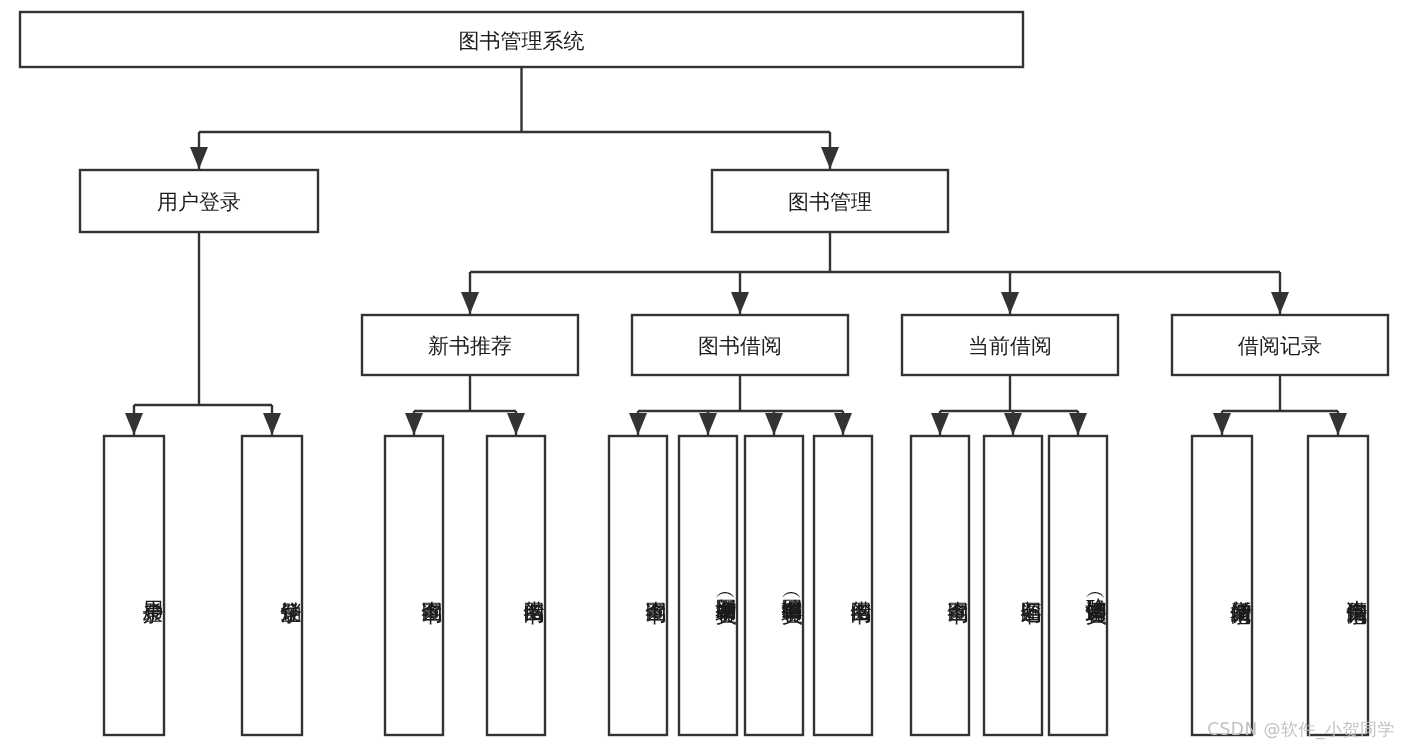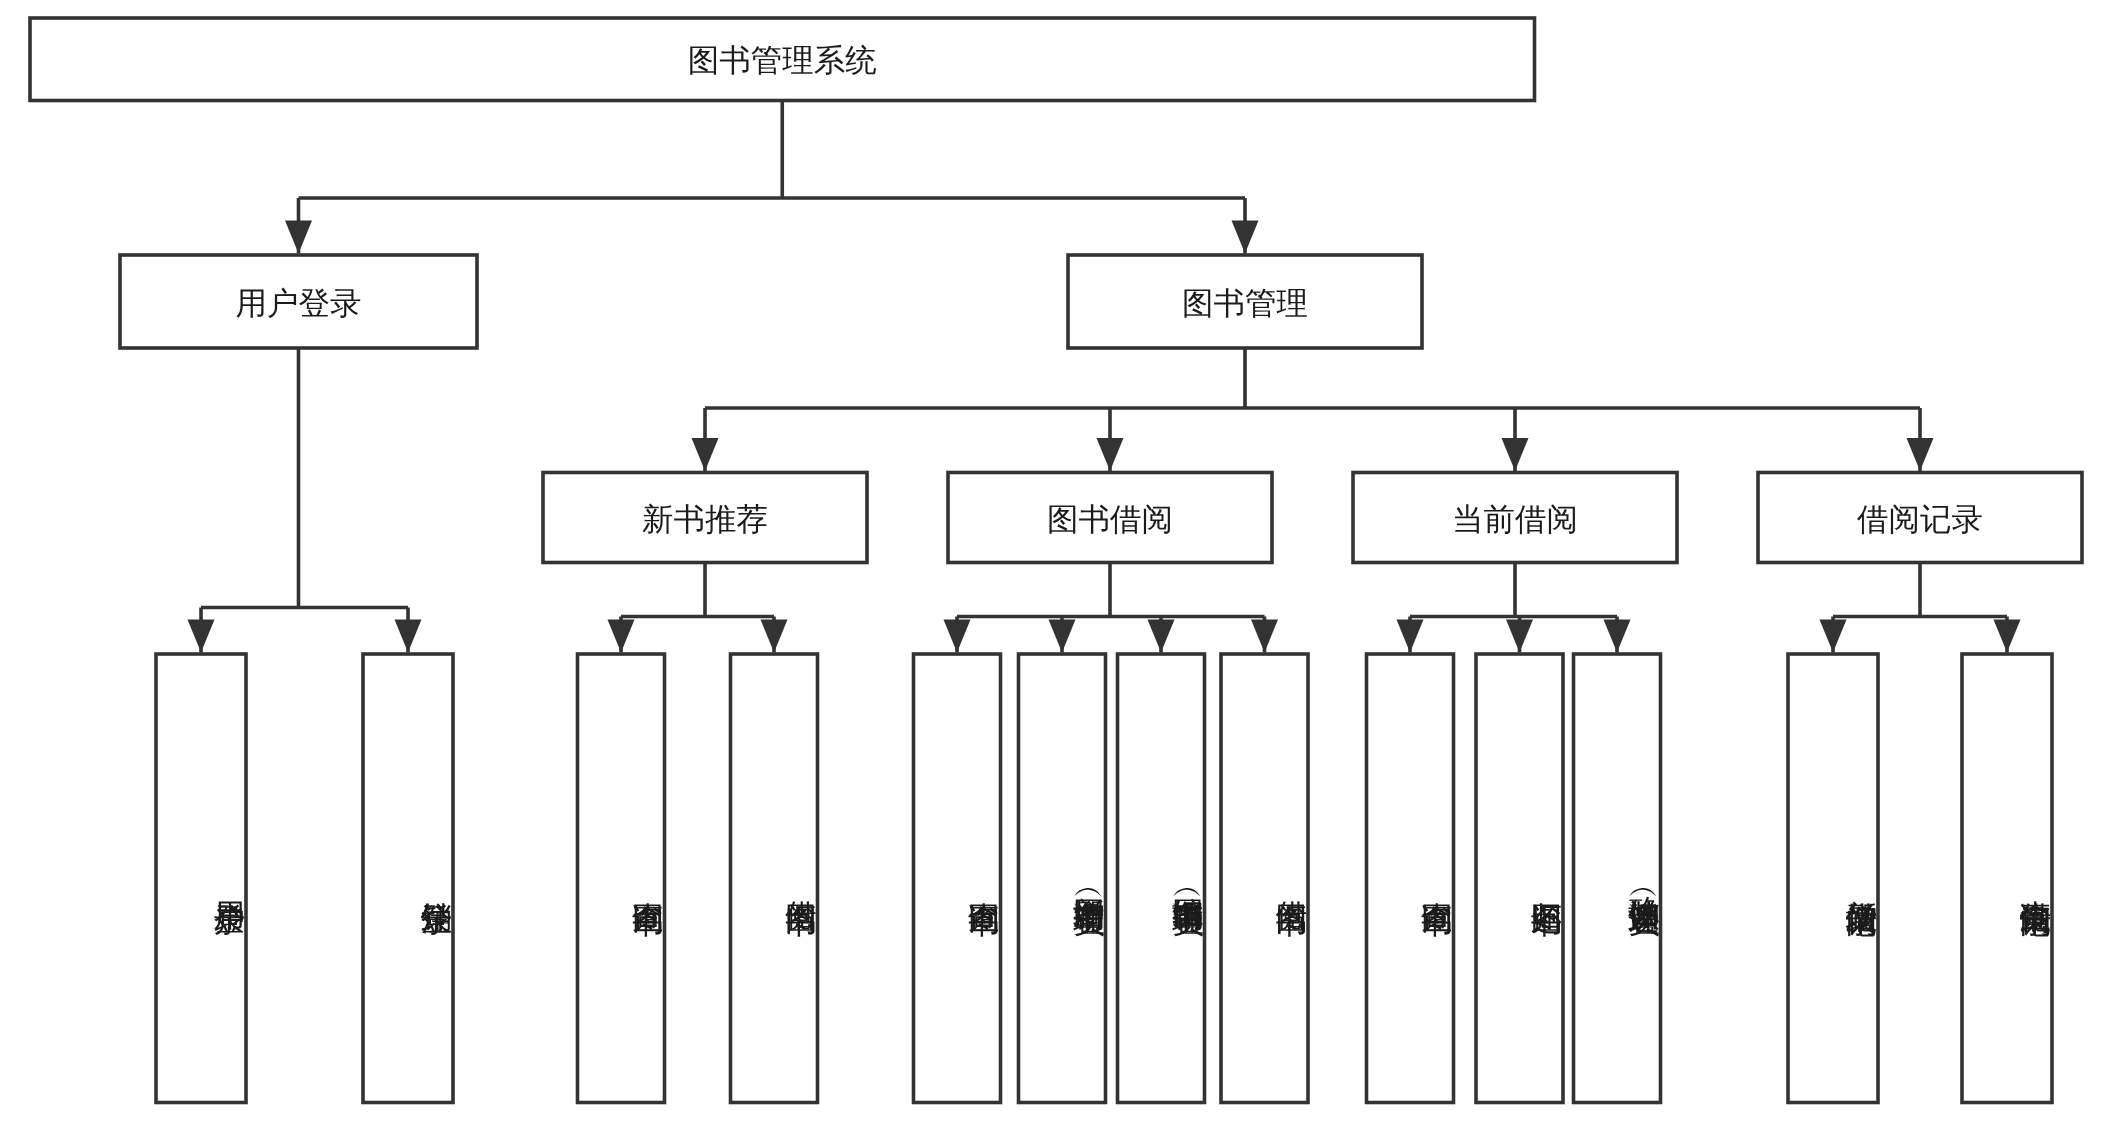--- a/index.html
+++ b/index.html
@@ -185,14 +185,15 @@
       <div class="node-label-v" style="left: 679px; top: 444px; width: 58px; height: 283px;">新增图书（管理员）</div>
       <div class="node-label-v" style="left: 745px; top: 444px; width: 58px; height: 283px;">编辑图书（管理员）</div>
       <div class="node-label-v" style="left: 814px; top: 444px; width: 58px; height: 283px;">借阅图书</div>
       <div class="node-label-v" style="left: 911px; top: 444px; width: 58px; height: 283px;">查询图书</div>
       <div class="node-label-v" style="left: 984px; top: 444px; width: 58px; height: 283px;">归还图书</div>
       <div class="node-label-v" style="left: 1049px; top: 444px; width: 58px; height: 283px;">确认归还（管理员）</div>
       <div class="node-label-v" style="left: 1192px; top: 444px; width: 60px; height: 283px;">新增借阅记录</div>
       <div class="node-label-v" style="left: 1308px; top: 444px; width: 60px; height: 283px;">查询借阅记录</div>
     </div>
 
+  <div class="watermark">CSDN @软件_小贺同学</div>
 
 </div>
 
 </body></html>

